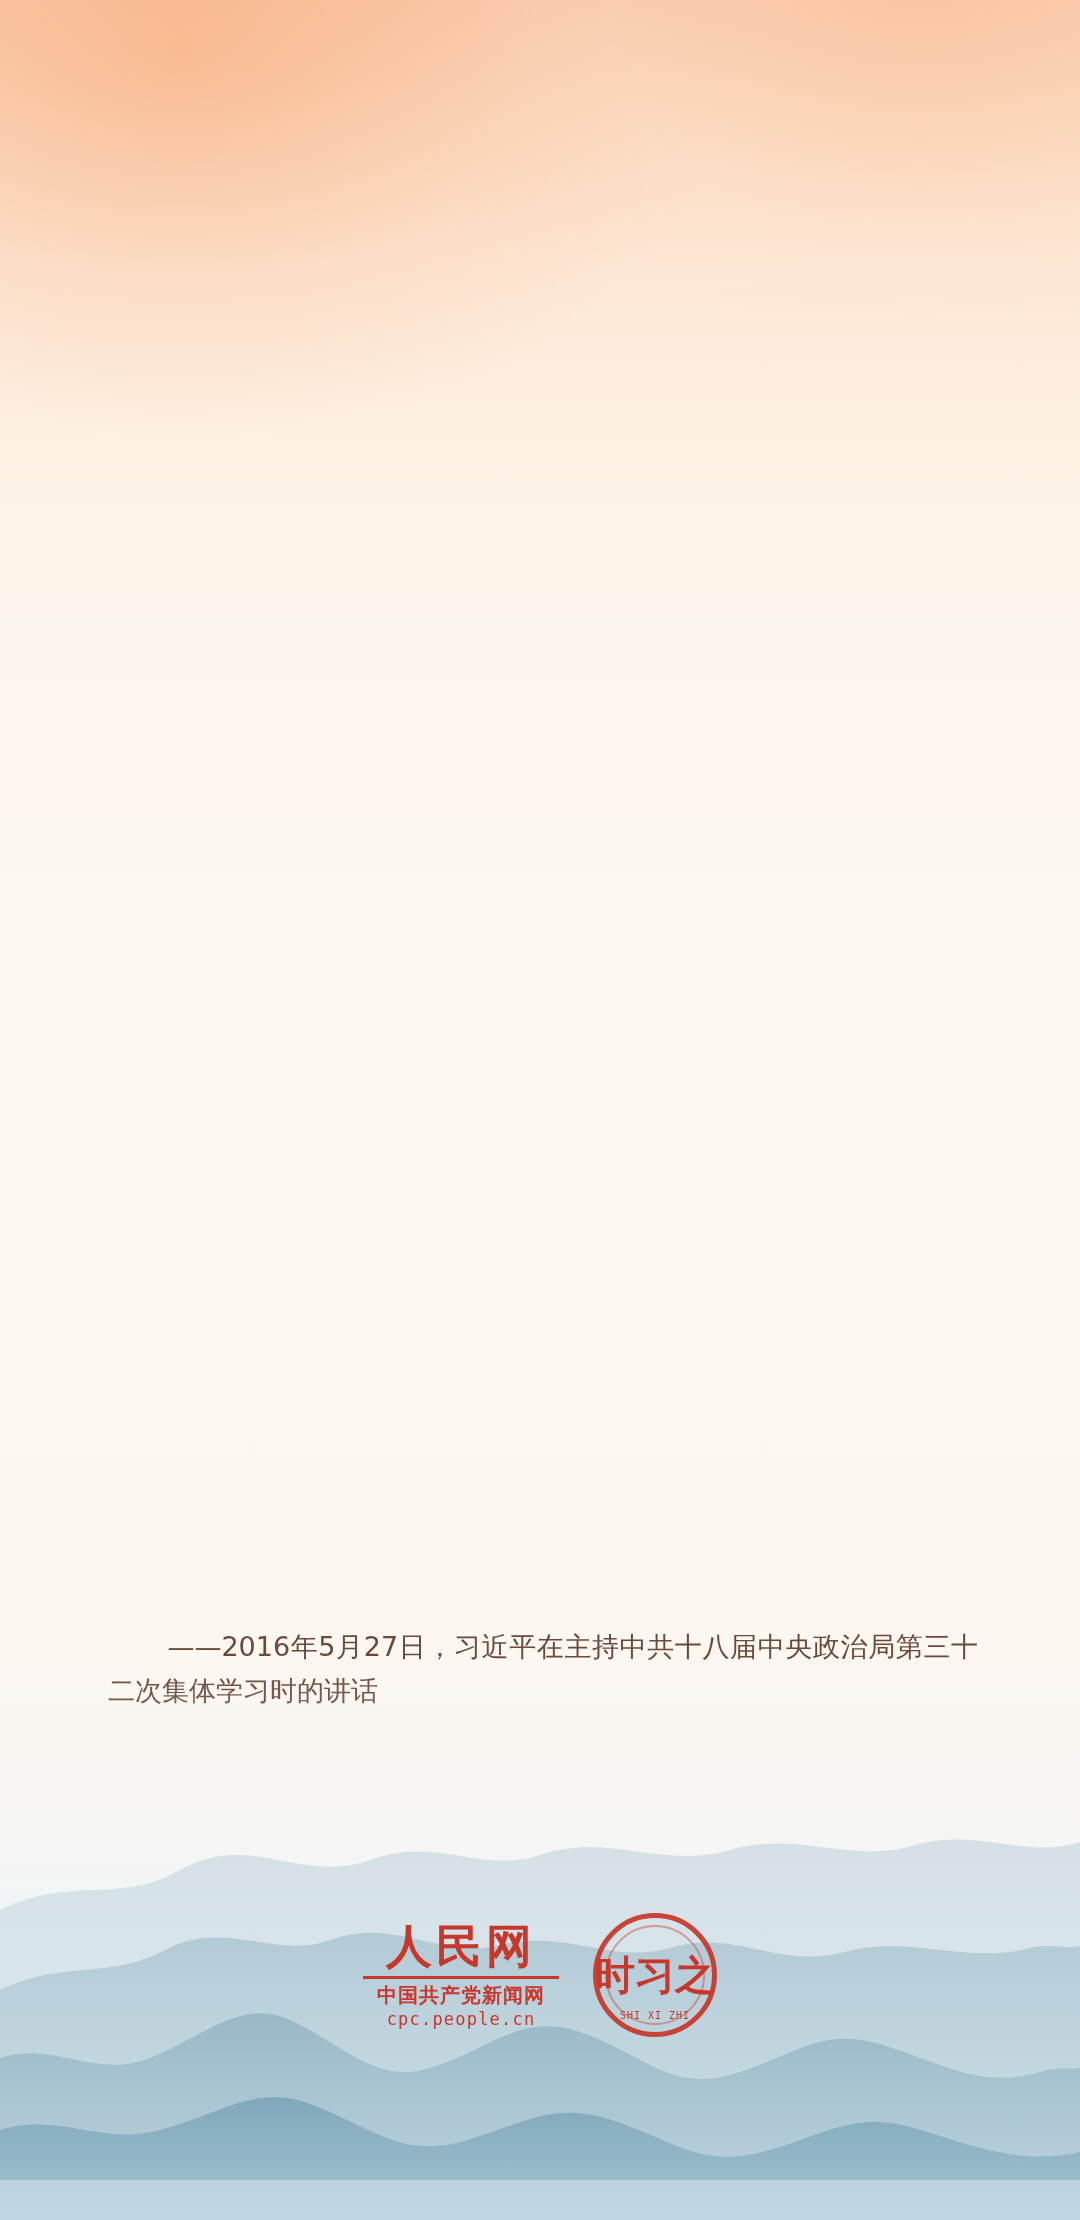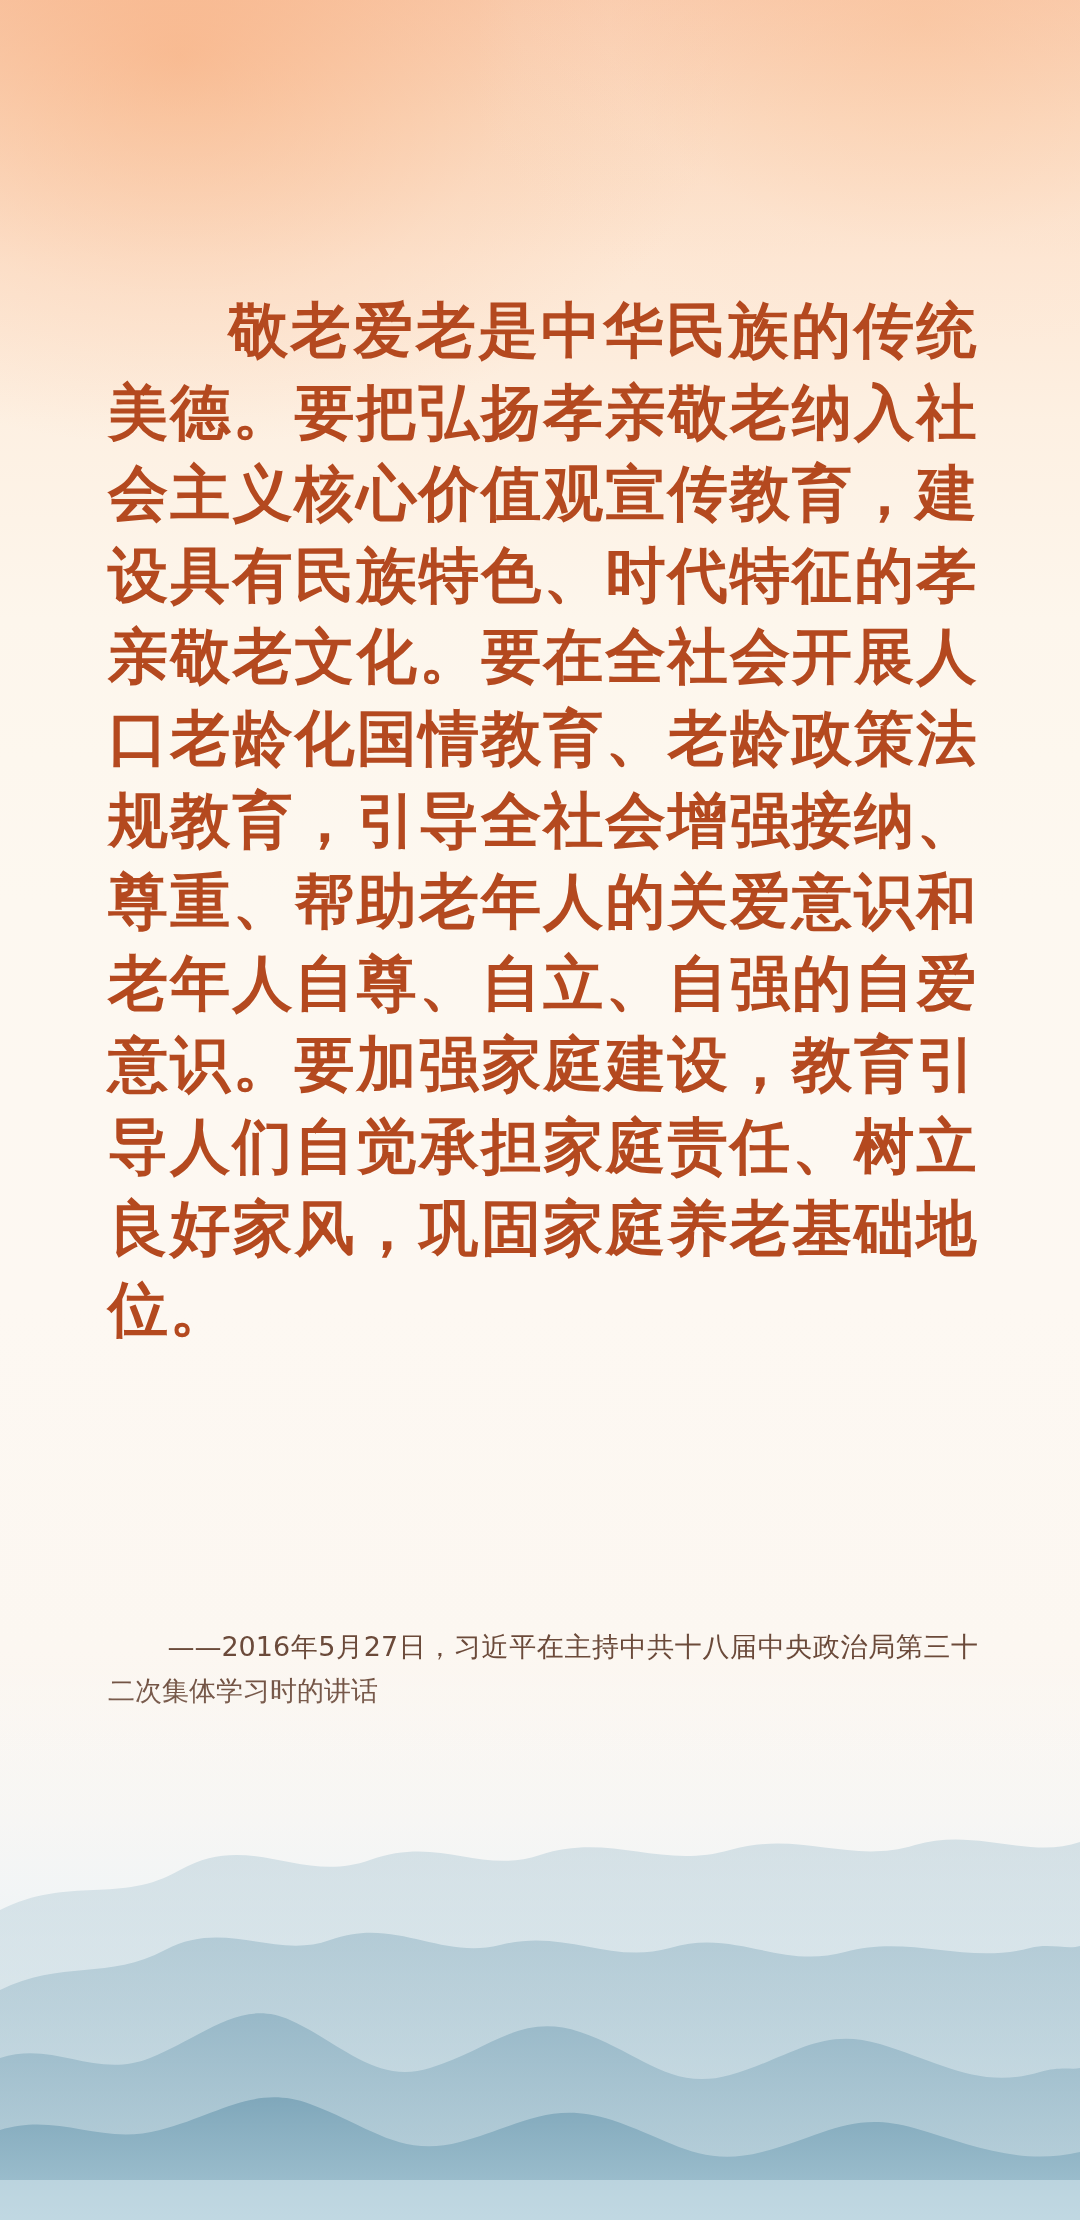--- a/index.html
+++ b/index.html
@@ -184,21 +184,20 @@
   }
 </style>
 </head>
 <body>
 
 <div class="poster">
 
   <div class="halo-warm"></div>
   <div class="halo-warm2"></div>
 
-  <div class="quote">敬老爱老是中华民族的传统美德。要把弘扬孝亲敬老纳入社会主义核心价值观宣传教育，建设具有民族特色、时代特征的孝亲敬老文化。要在全社会开展人口老龄化国情教育、老龄政策法规教育，引导全社会增强接纳、尊重、帮助老年人的关爱意识和老年人自尊、自立、自强的自爱意识。要加强家庭建设，教育引导人们自觉承担家庭责任、树立良好家风，巩固家庭养老基础地位。</div>
 
   <div class="attribution">——2016年5月27日，习近平在主持中共十八届中央政治局第三十二次集体学习时的讲话</div>
 
   <div class="scenery">
     <svg viewBox="0 0 1080 560" preserveAspectRatio="none" xmlns="http://www.w3.org/2000/svg">
       <defs>
         <linearGradient id="mistg" x1="0" y1="0" x2="0" y2="1">
           <stop offset="0%" stop-color="#ffffff" stop-opacity="0"></stop>
           <stop offset="55%" stop-color="#eef4f6" stop-opacity="0.75"></stop>
           <stop offset="100%" stop-color="#dfeaef" stop-opacity="0.95"></stop>
@@ -228,14 +227,30 @@
       <path d="M0,330 C 60,300 110,320 165,290 C 225,258 275,300 330,280 C 395,256 440,300 500,285 C 565,268 610,305 670,288 C 735,268 780,310 845,292 C 910,274 965,305 1030,288 C 1050,283 1068,290 1080,286 L1080,560 L0,560 Z" fill="url(#m2)"></path>
 
       <path d="M0,398 C 55,380 95,420 150,398 C 205,376 240,338 290,360 C 340,382 375,425 430,408 C 490,390 520,352 580,372 C 640,392 670,432 730,415 C 790,398 820,366 880,384 C 940,402 980,430 1040,412 C 1060,406 1072,410 1080,408 L1080,560 L0,560 Z" fill="url(#m3)"></path>
 
       <path d="M0,470 C 60,452 100,486 160,470 C 220,454 255,424 310,444 C 370,466 400,498 460,482 C 520,466 550,440 612,460 C 672,480 700,508 762,492 C 824,476 852,450 914,468 C 972,485 1020,506 1080,492 L1080,560 L0,560 Z" fill="url(#m4)"></path>
 
       <path d="M0,520 L1080,520 L1080,560 L0,560 Z" fill="#d7e8ef" opacity="0.55"></path>
     </svg>
   </div>
 
+  <div class="footer">
+
+    <div class="rmw-logo">
+      <div class="cn">人民网</div>
+      <div class="rule"></div>
+      <div class="sub">中国共产党新闻网</div>
+      <div class="url">cpc.people.cn</div>
+    </div>
+
+    <div class="seal">
+      <div class="ring"></div>
+      <div class="seal-text">时习之</div>
+      <div class="seal-pinyin">SHI XI ZHI</div>
+    </div>
+
+  </div>
 
 </div>
 
 </body></html>

